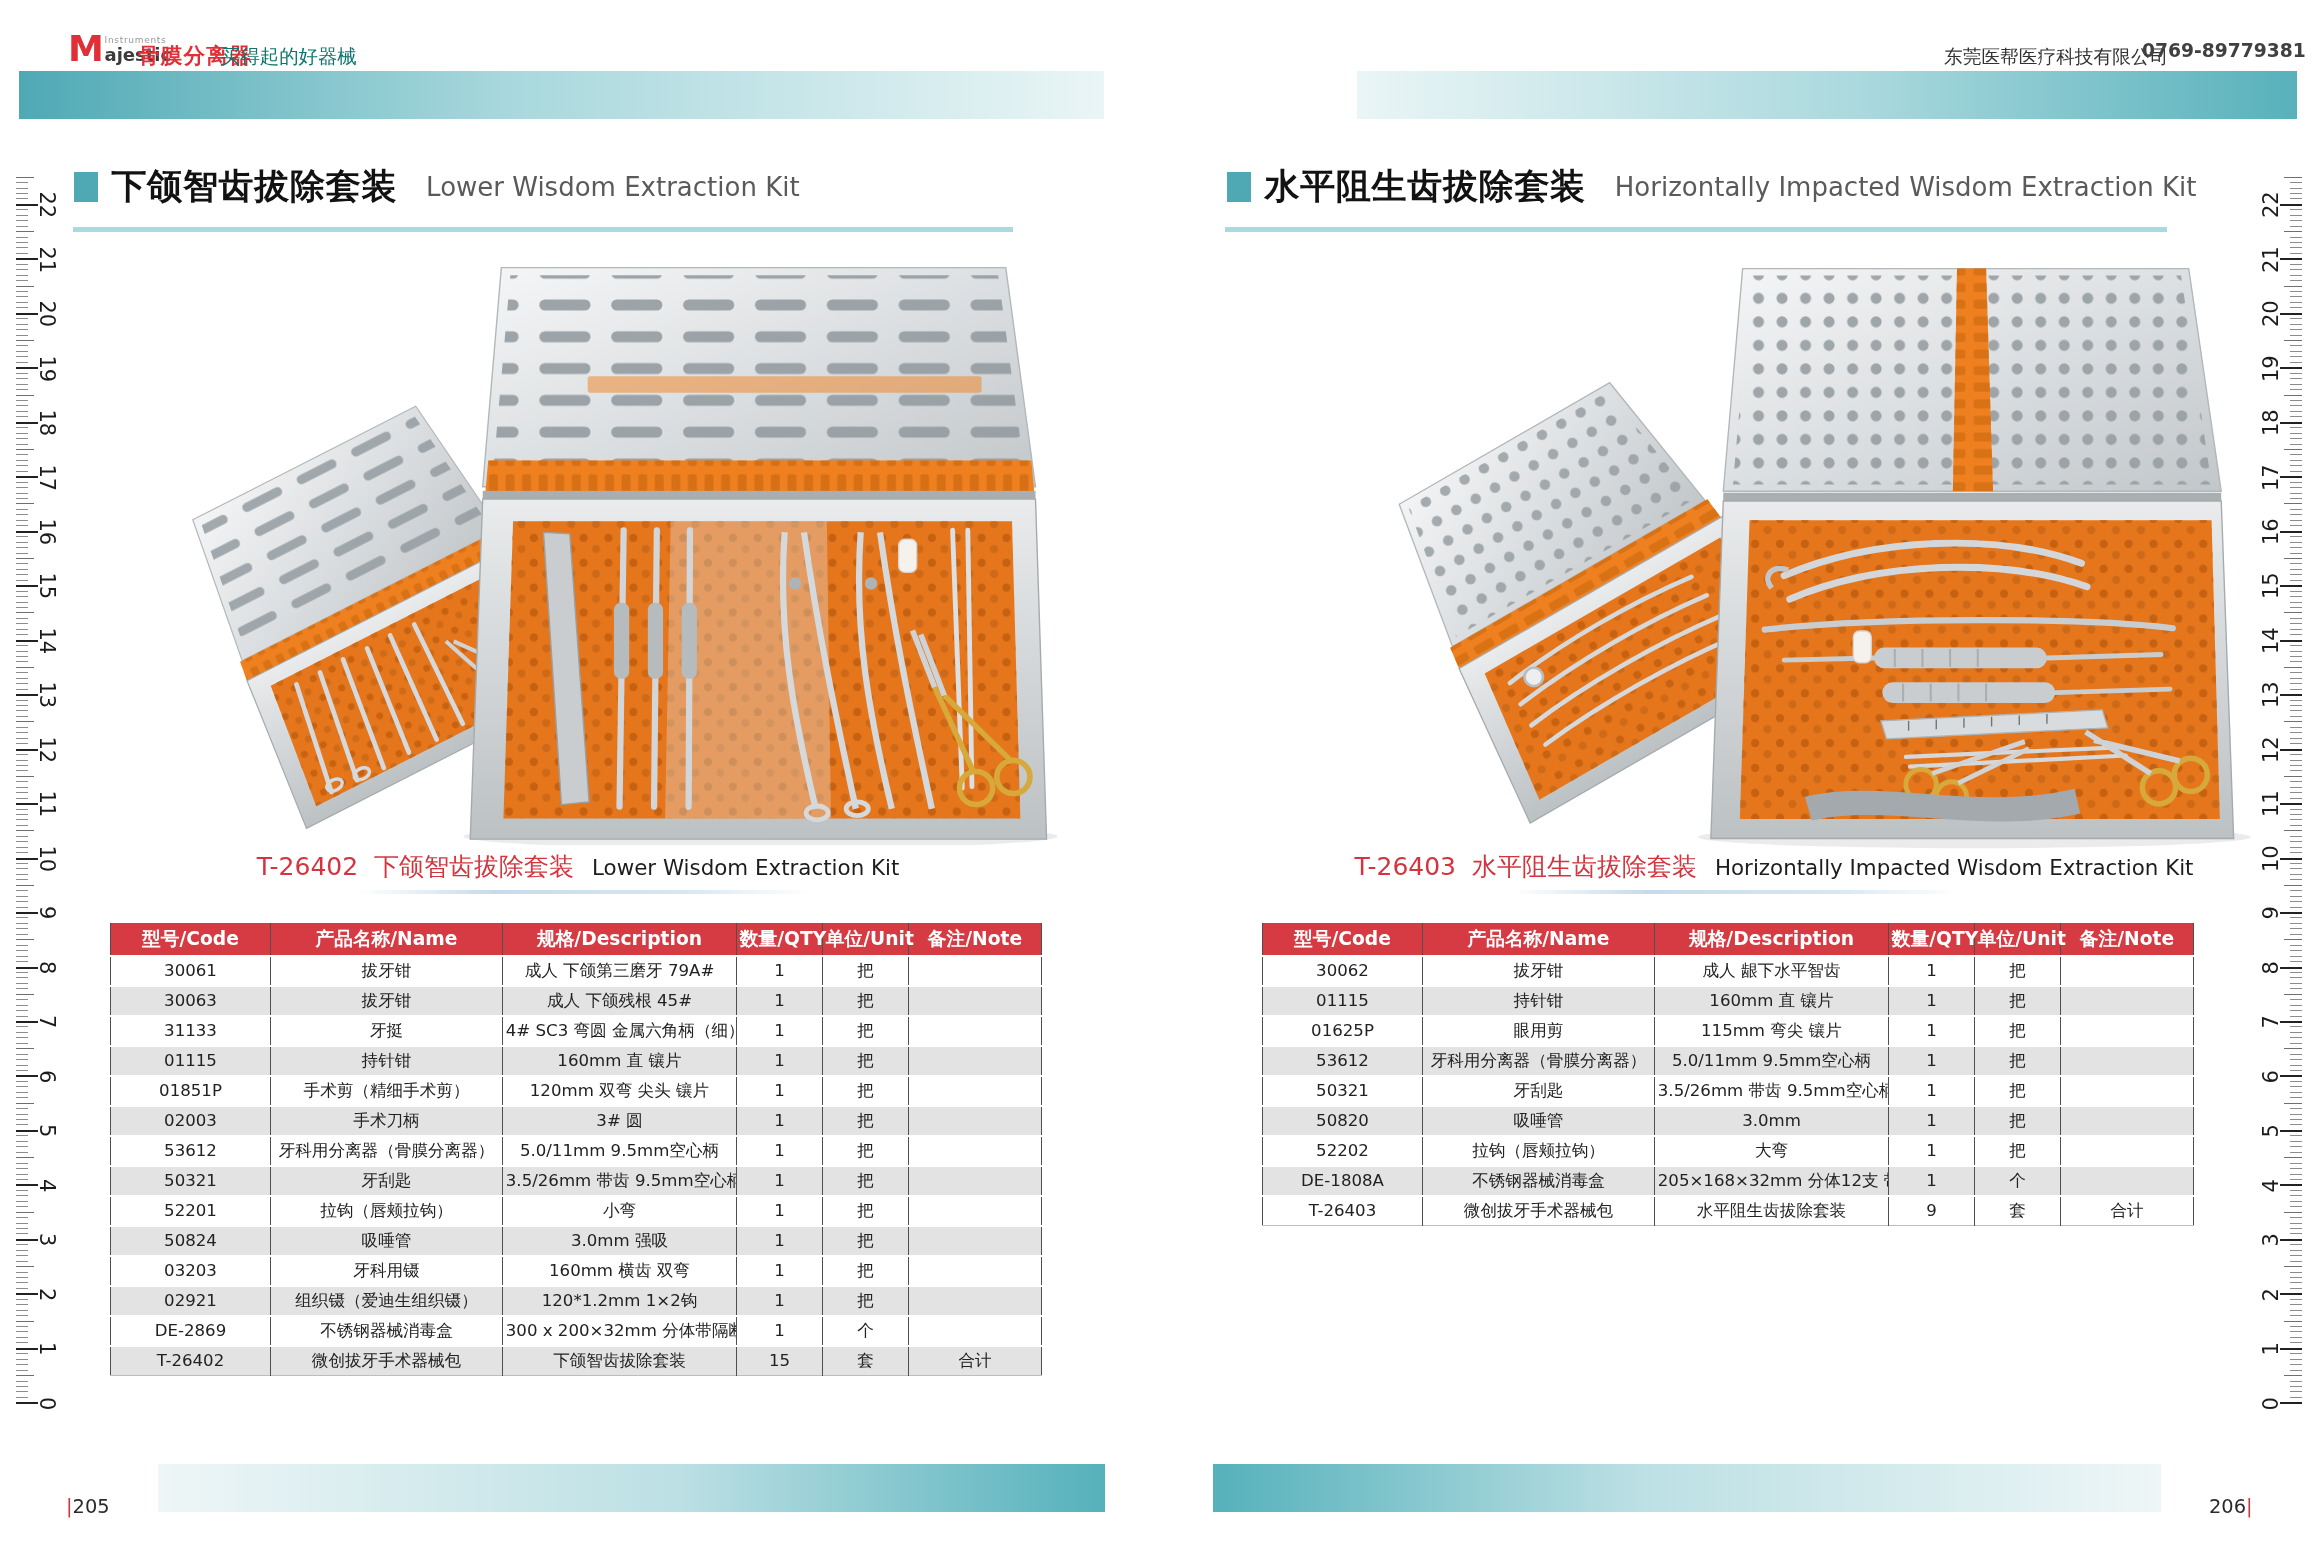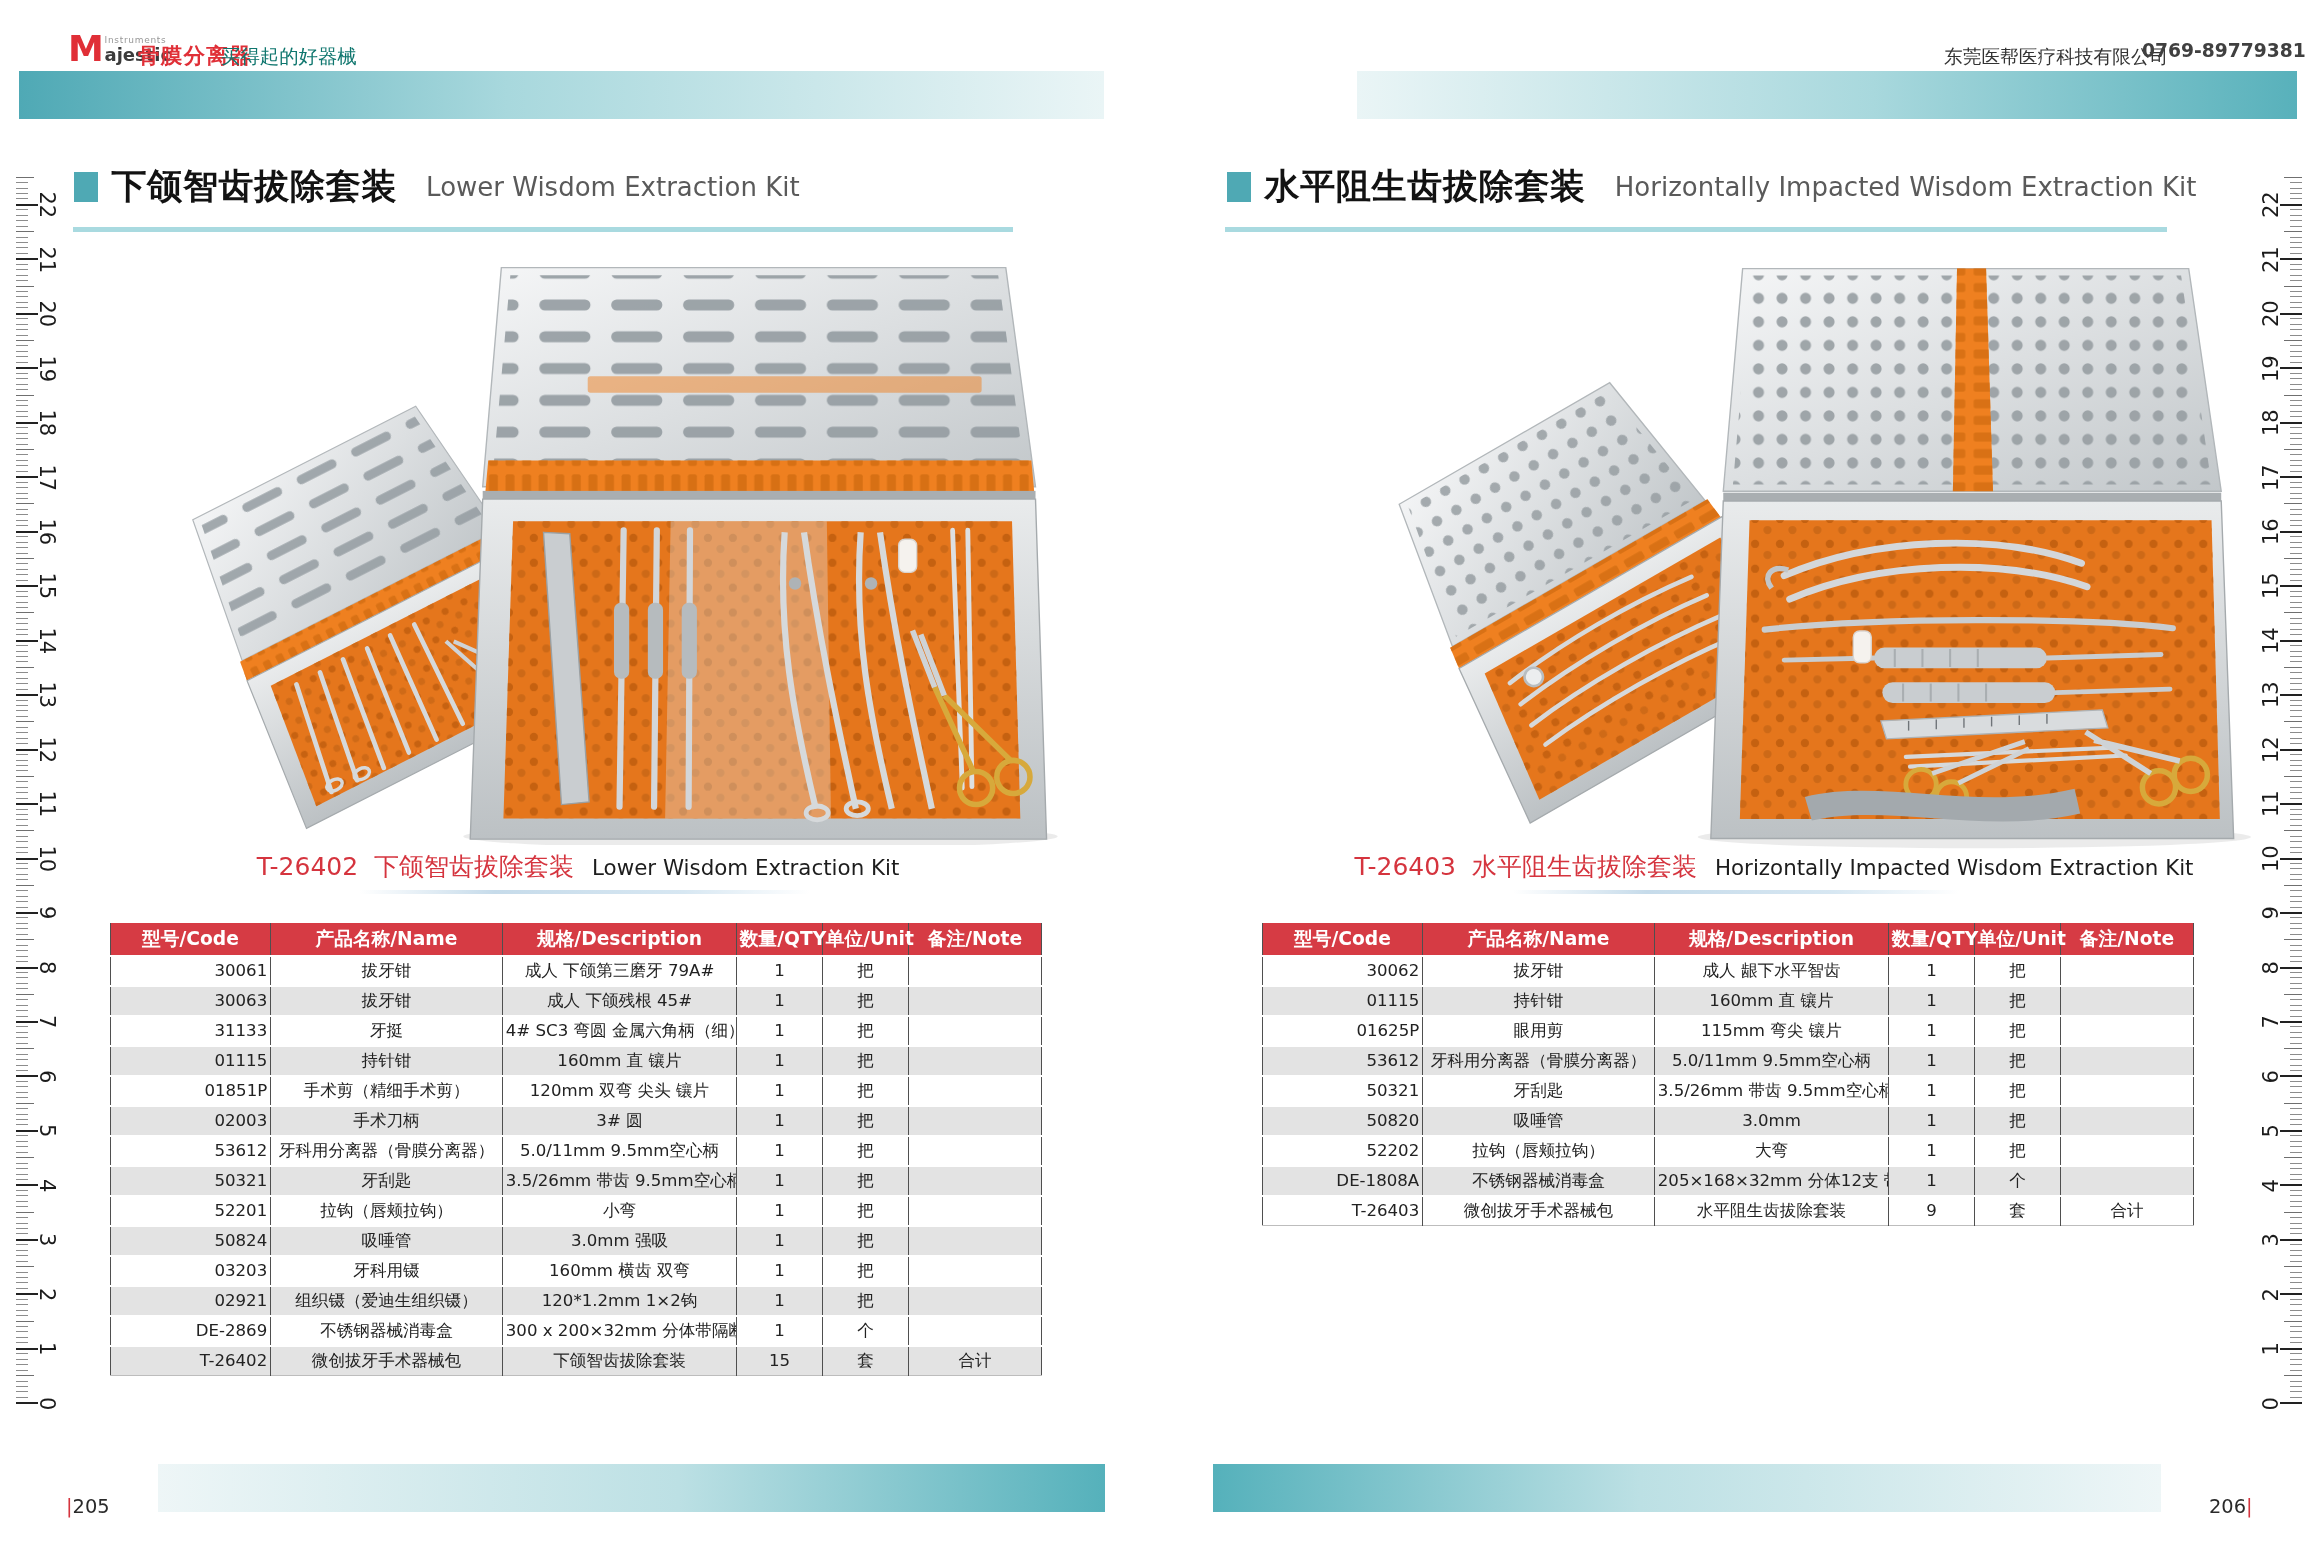--- a/index.html
+++ b/index.html
@@ -50,21 +50,21 @@
   
   table.parts{position:absolute;top:923px;border-collapse:collapse;table-layout:fixed;width:932px;
     border-left:1.4px solid #4f4f4f;border-right:1.4px solid #4f4f4f;border-bottom:1.4px solid #bdbdbd;}
   table.parts.left{left:110px;}
   table.parts.right{left:1262px;}
   table.parts th{background:#d63b44;color:#fff;font-size:18.7px;font-weight:700;height:32px;padding:0 2.8px;
     border-left:1.4px solid #4f4f4f;white-space:nowrap;}
   table.parts th:first-child{border-left:none;}
   table.parts td{font-size:16.6px;color:#222;text-align:center;height:28px;padding:0 2.8px;line-height:1.1;
     border-left:1.4px solid #4f4f4f;white-space:nowrap;overflow:hidden;}
-  table.parts td:first-child{border-left:none;text-align:right;}
+  table.parts td:first-child{border-left:none;}
   table.parts tbody tr{border-top:2.1px solid #fff;}
   table.parts tbody tr:nth-child(even){background:#e3e3e3;}
   table.parts tbody tr:nth-child(odd){background:#fff;}
 
   
   .botbar{position:absolute;top:1464px;height:48px;}
   .botbar-left{left:158px;width:947px;background:linear-gradient(90deg,#eef6f7 0%,#bce0e4 55%,#55b1bb 100%);}
   .botbar-right{left:1213px;width:948px;background:linear-gradient(90deg,#55b1bb 0%,#bce0e4 45%,#eef6f7 100%);}
   .pagenum{position:absolute;top:1495px;font-size:19.4px;color:#2a2a2a;}
   .pagenum.left{left:66px;}

